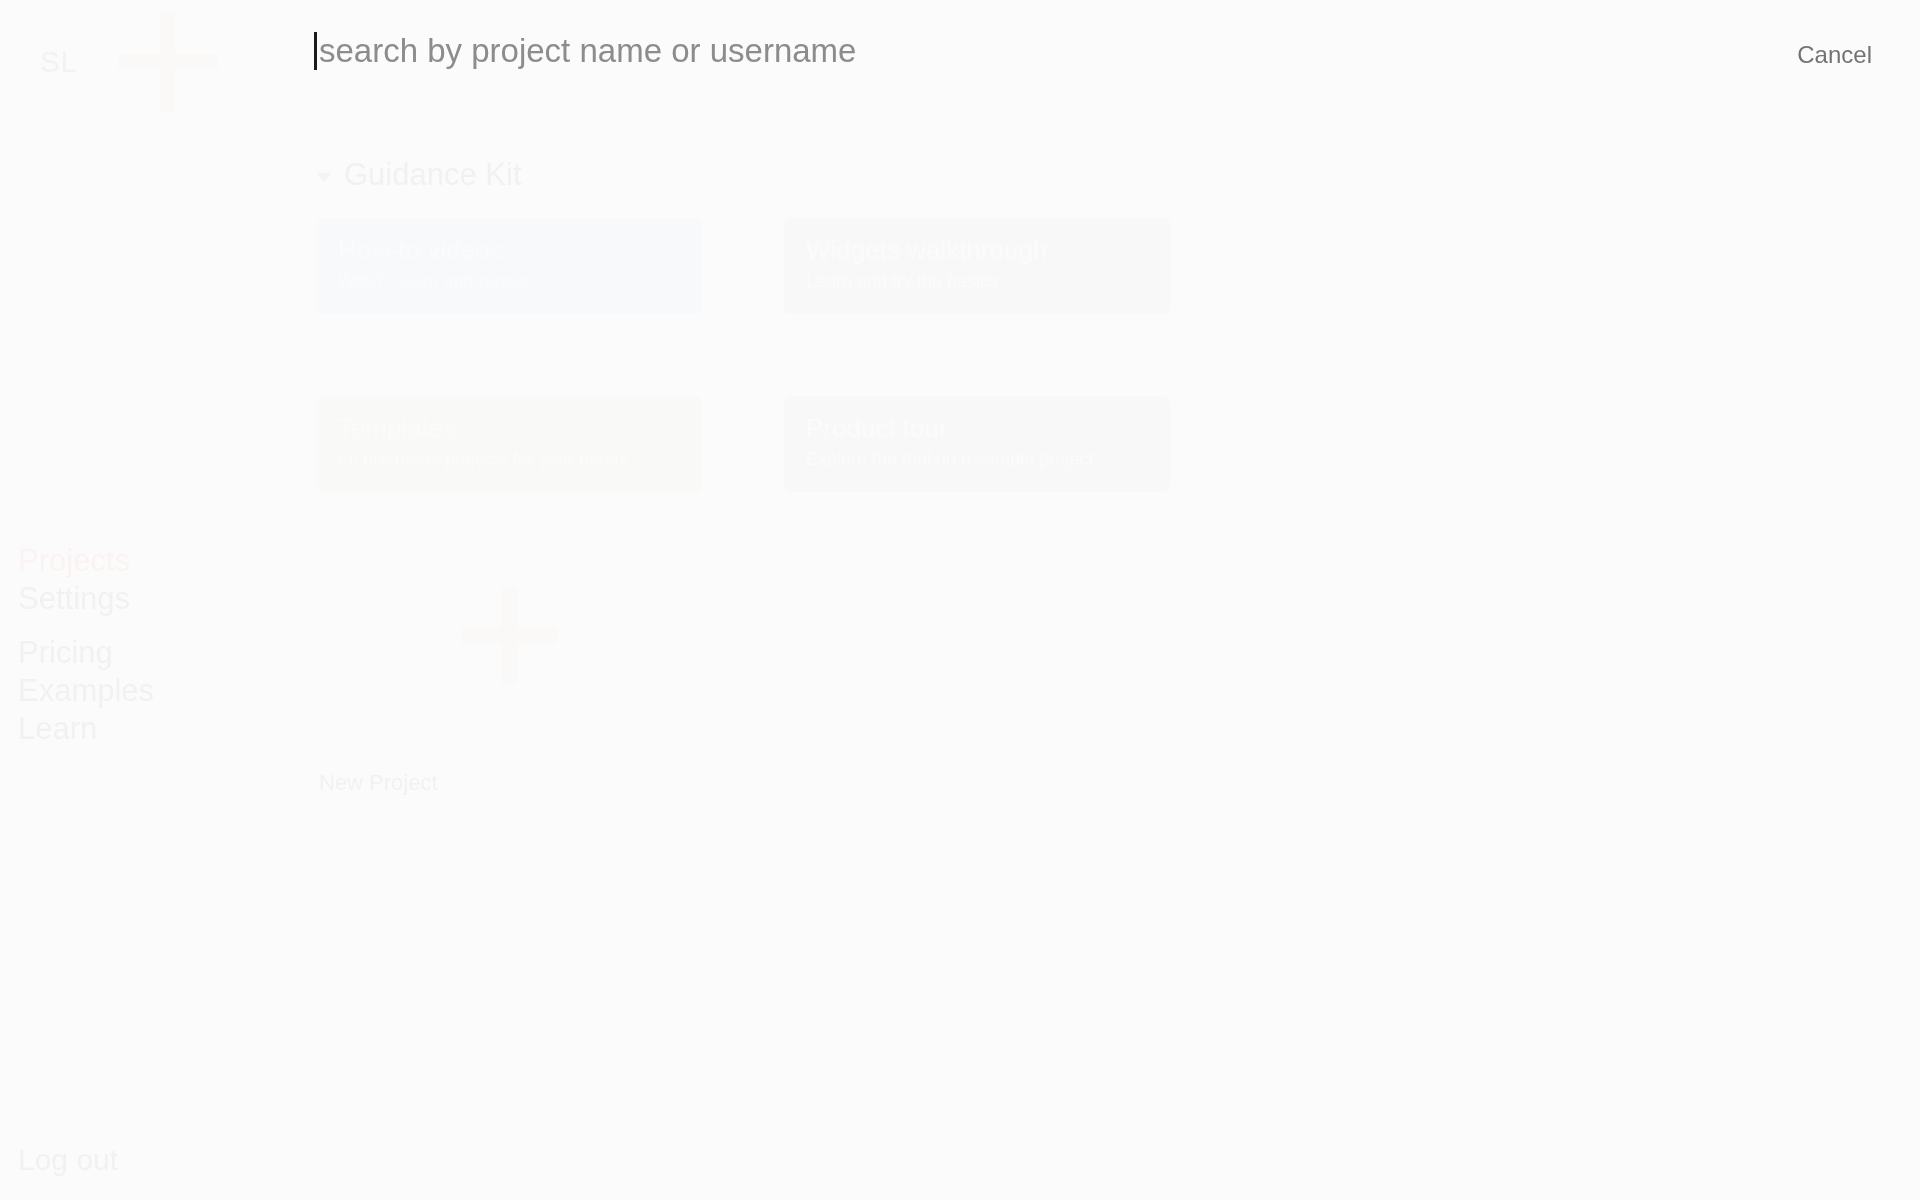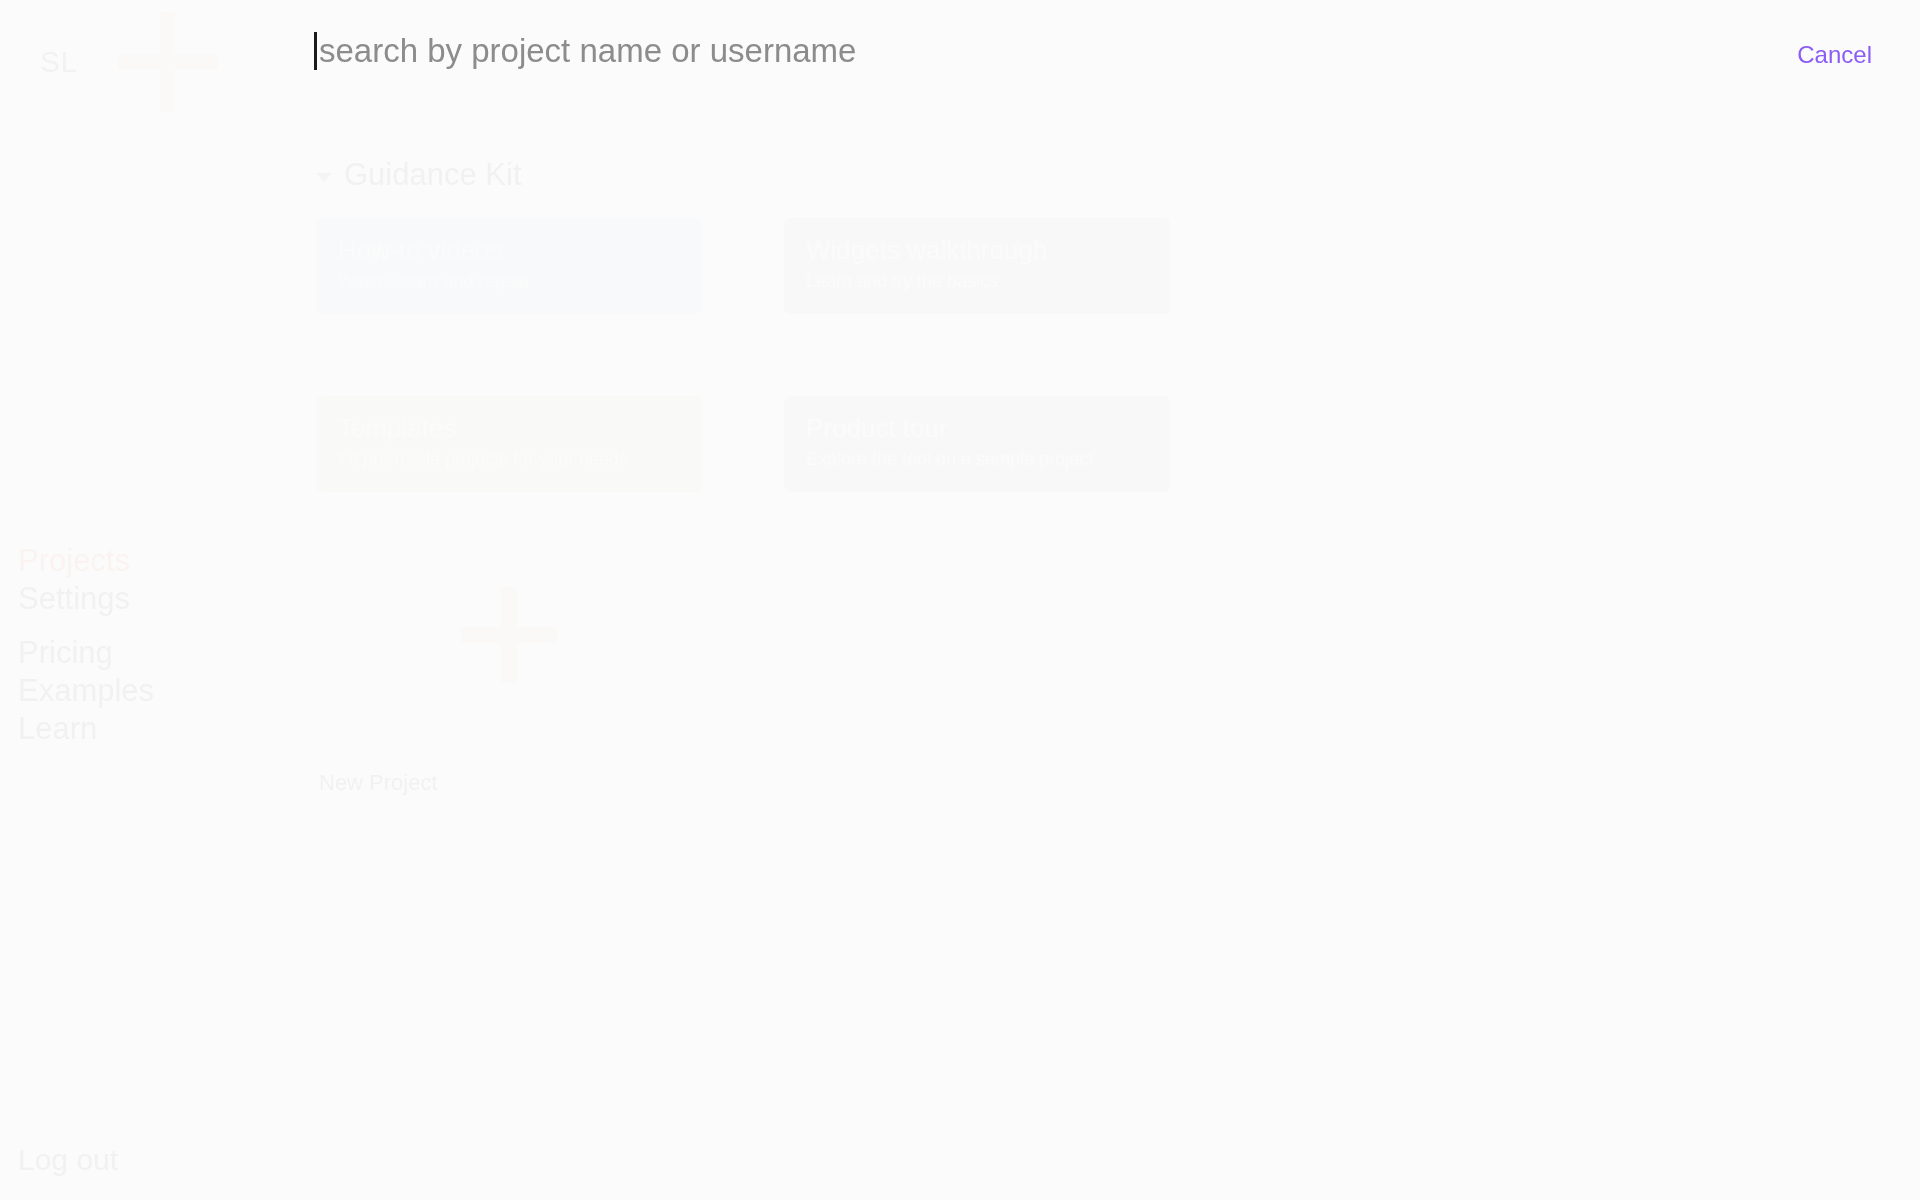--- a/index.html
+++ b/index.html
@@ -208,21 +208,21 @@
     width:900px;
     padding:0;
   }
   .search-input::placeholder { color:#8c8c8c; opacity:1; }
 
   .cancel-btn {
     position:absolute;
     right:42px; top:36px;
     font-size:24px;
     line-height:30px;
-    color:#8b5cf6;
+    color:#737373;
     background:transparent;
     border:none;
     font-family:"Liberation Sans", sans-serif;
     cursor:pointer;
     padding:4px 6px;
   }
 </style>
 </head>
 <body>
 

